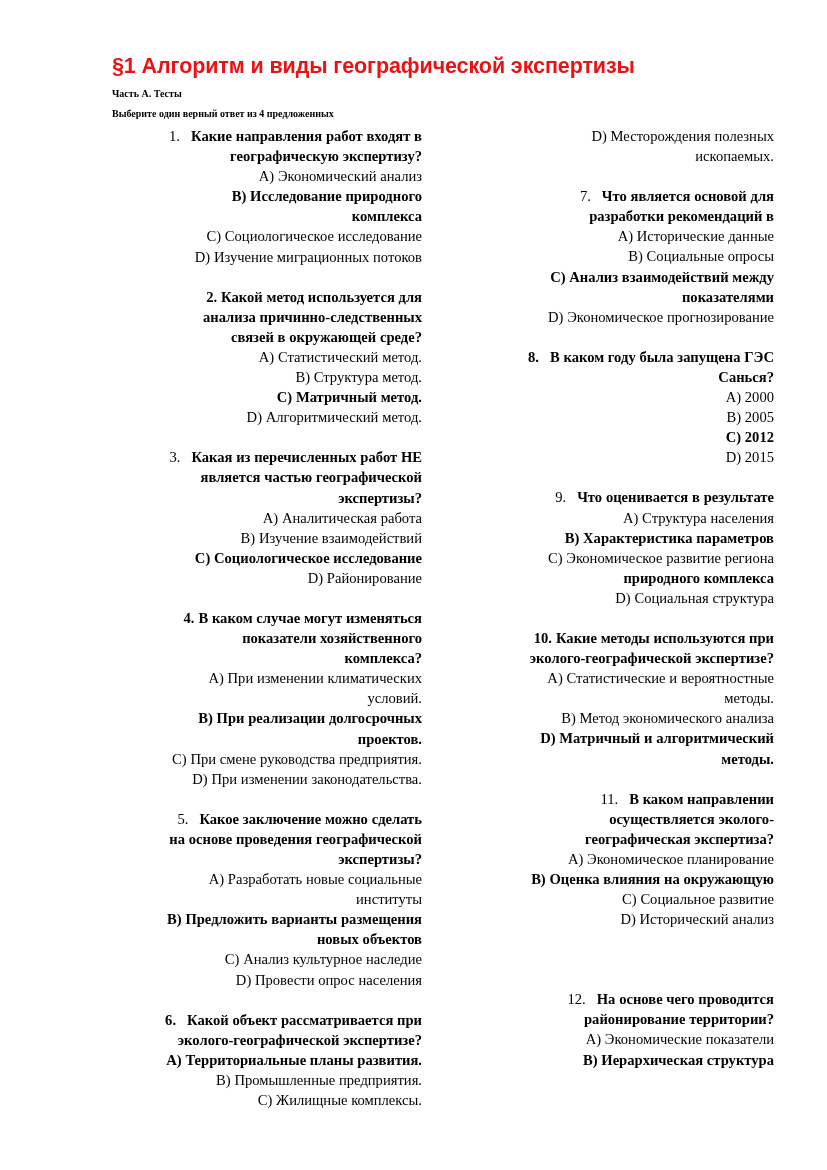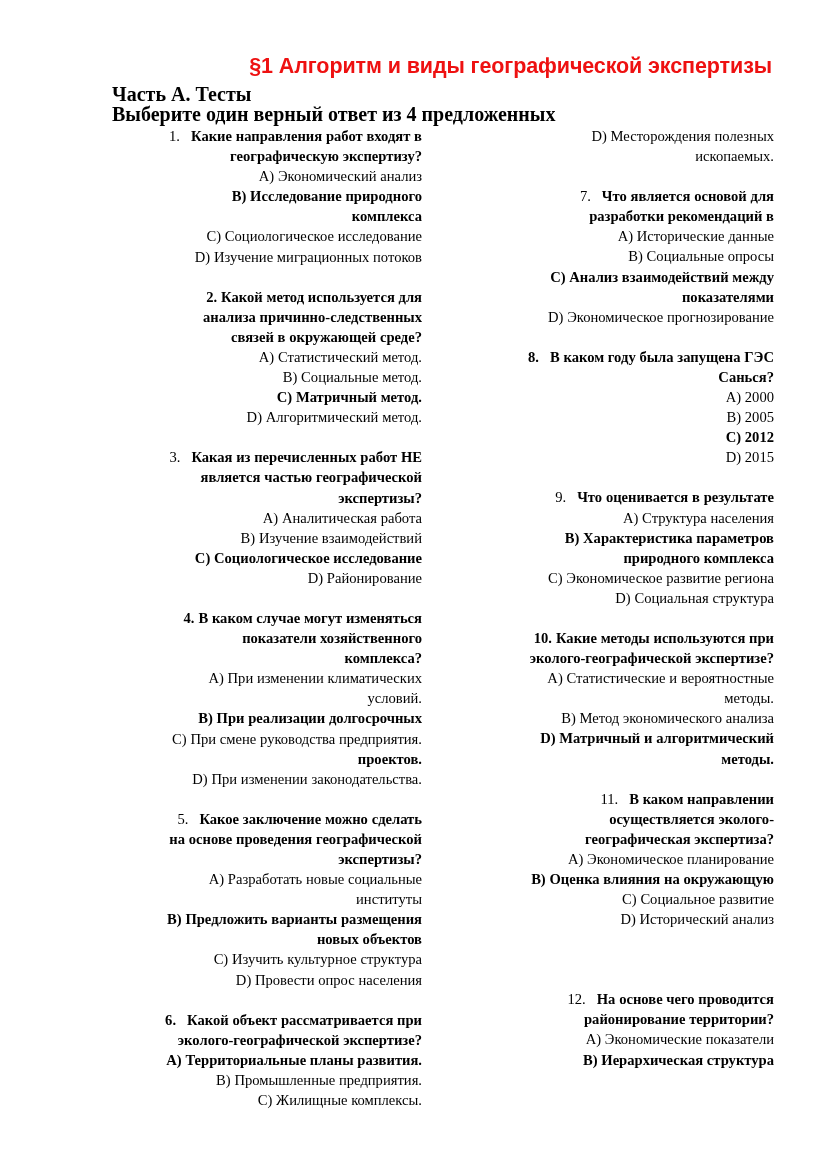--- a/index.html
+++ b/index.html
@@ -27,30 +27,29 @@
     left: 112px;
     top: 53px;
     width: 660px;
     font-family: "Liberation Sans", "DejaVu Sans", sans-serif;
     font-size: 21.5px;
     font-weight: bold;
     color: #ee1111;
     letter-spacing: -0.1px;
     line-height: 26px;
     white-space: nowrap;
-    text-align: right;
   }
   .intro {
     position: absolute;
     left: 112px;
     top: 84px;
     width: 660px;
   }
   .intro-line {
-    font-size: 20px;
+    font-size: 10px;
     font-weight: bold;
     line-height: 20px;
     white-space: nowrap;
   }
   .columns {
     position: absolute;
     left: 0;
     top: 126px;
     width: 827px;
   }
@@ -124,21 +123,21 @@
         <div class="line b">комплекса</div>
         <div class="line">С) Социологическое исследование</div>
         <div class="line">D) Изучение миграционных потоков</div>
       </div>
 
       <div class="qblock">
         <div class="line b"><span class="qnum b">2.</span><span class="gap-narrow"></span><span>Какой метод используется для</span></div>
         <div class="line b">анализа причинно-следственных</div>
         <div class="line b">связей в окружающей среде?</div>
         <div class="line">А) Статистический метод.</div>
-        <div class="line">В) Социальные метод.</div>
+        <div class="line">В) Структура метод.</div>
         <div class="line b">С) Матричный метод.</div>
         <div class="line">D) Алгоритмический метод.</div>
       </div>
 
       <div class="qblock">
         <div class="line b"><span class="qnum">3.</span><span class="gap-wide"></span><span>Какая из перечисленных работ НЕ</span></div>
         <div class="line b">является частью географической</div>
         <div class="line b">экспертизы?</div>
         <div class="line">А) Аналитическая работа</div>
         <div class="line">В) Изучение взаимодействий</div>
@@ -146,34 +145,34 @@
         <div class="line">D) Районирование</div>
       </div>
 
       <div class="qblock">
         <div class="line b"><span class="qnum b">4.</span><span class="gap-narrow"></span><span>В каком случае могут изменяться</span></div>
         <div class="line b">показатели хозяйственного</div>
         <div class="line b">комплекса?</div>
         <div class="line">А) При изменении климатических</div>
         <div class="line">условий.</div>
         <div class="line b">В) При реализации долгосрочных</div>
+        <div class="line b">проектов.</div>
         <div class="line">С) При смене руководства предприятия.</div>
-        <div class="line b">проектов.</div>
         <div class="line">D) При изменении законодательства.</div>
       </div>
 
       <div class="qblock">
         <div class="line b"><span class="qnum">5.</span><span class="gap-wide"></span><span>Какое заключение можно сделать</span></div>
         <div class="line b">на основе проведения географической</div>
         <div class="line b">экспертизы?</div>
         <div class="line">А) Разработать новые социальные</div>
         <div class="line">институты</div>
         <div class="line b">В) Предложить варианты размещения</div>
         <div class="line b">новых объектов</div>
-        <div class="line">С) Изучить культурное структура</div>
+        <div class="line">С) Анализ культурное наследие</div>
         <div class="line">D) Провести опрос населения</div>
       </div>
 
       <div class="qblock tight">
         <div class="line b"><span class="qnum b">6.</span><span class="gap-wide"></span><span>Какой объект рассматривается при</span></div>
         <div class="line b">эколого-географической экспертизе?</div>
         <div class="line b">А) Территориальные планы развития.</div>
         <div class="line">В) Промышленные предприятия.</div>
         <div class="line">С) Жилищные комплексы.</div>
       </div>
@@ -203,22 +202,22 @@
         <div class="line">А) 2000</div>
         <div class="line">В) 2005</div>
         <div class="line b">С) 2012</div>
         <div class="line">D) 2015</div>
       </div>
 
       <div class="qblock">
         <div class="line b"><span class="qnum">9.</span><span class="gap-wide"></span><span>Что оценивается в результате</span></div>
         <div class="line">А) Структура населения</div>
         <div class="line b">В) Характеристика параметров</div>
+        <div class="line">С) Экономическое развитие региона</div>
         <div class="line b">природного комплекса</div>
-        <div class="line">С) Экономическое развитие региона</div>
         <div class="line">D) Социальная структура</div>
       </div>
 
       <div class="qblock">
         <div class="line b"><span class="qnum b">10.</span><span class="gap-narrow"></span><span>Какие методы используются при</span></div>
         <div class="line b">эколого-географической экспертизе?</div>
         <div class="line">А) Статистические и вероятностные</div>
         <div class="line">методы.</div>
         <div class="line">В) Метод экономического анализа</div>
         <div class="line b">D) Матричный и алгоритмический</div>

